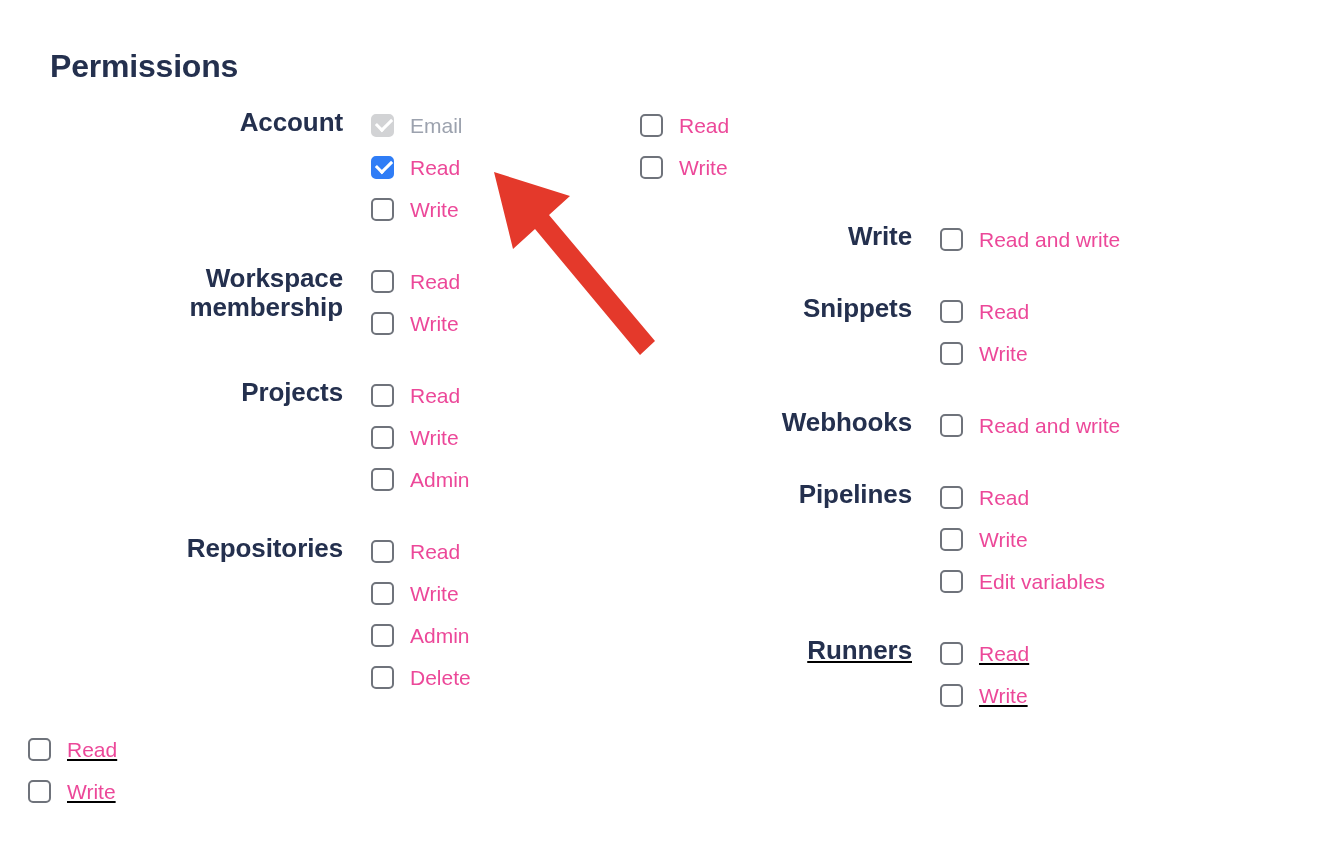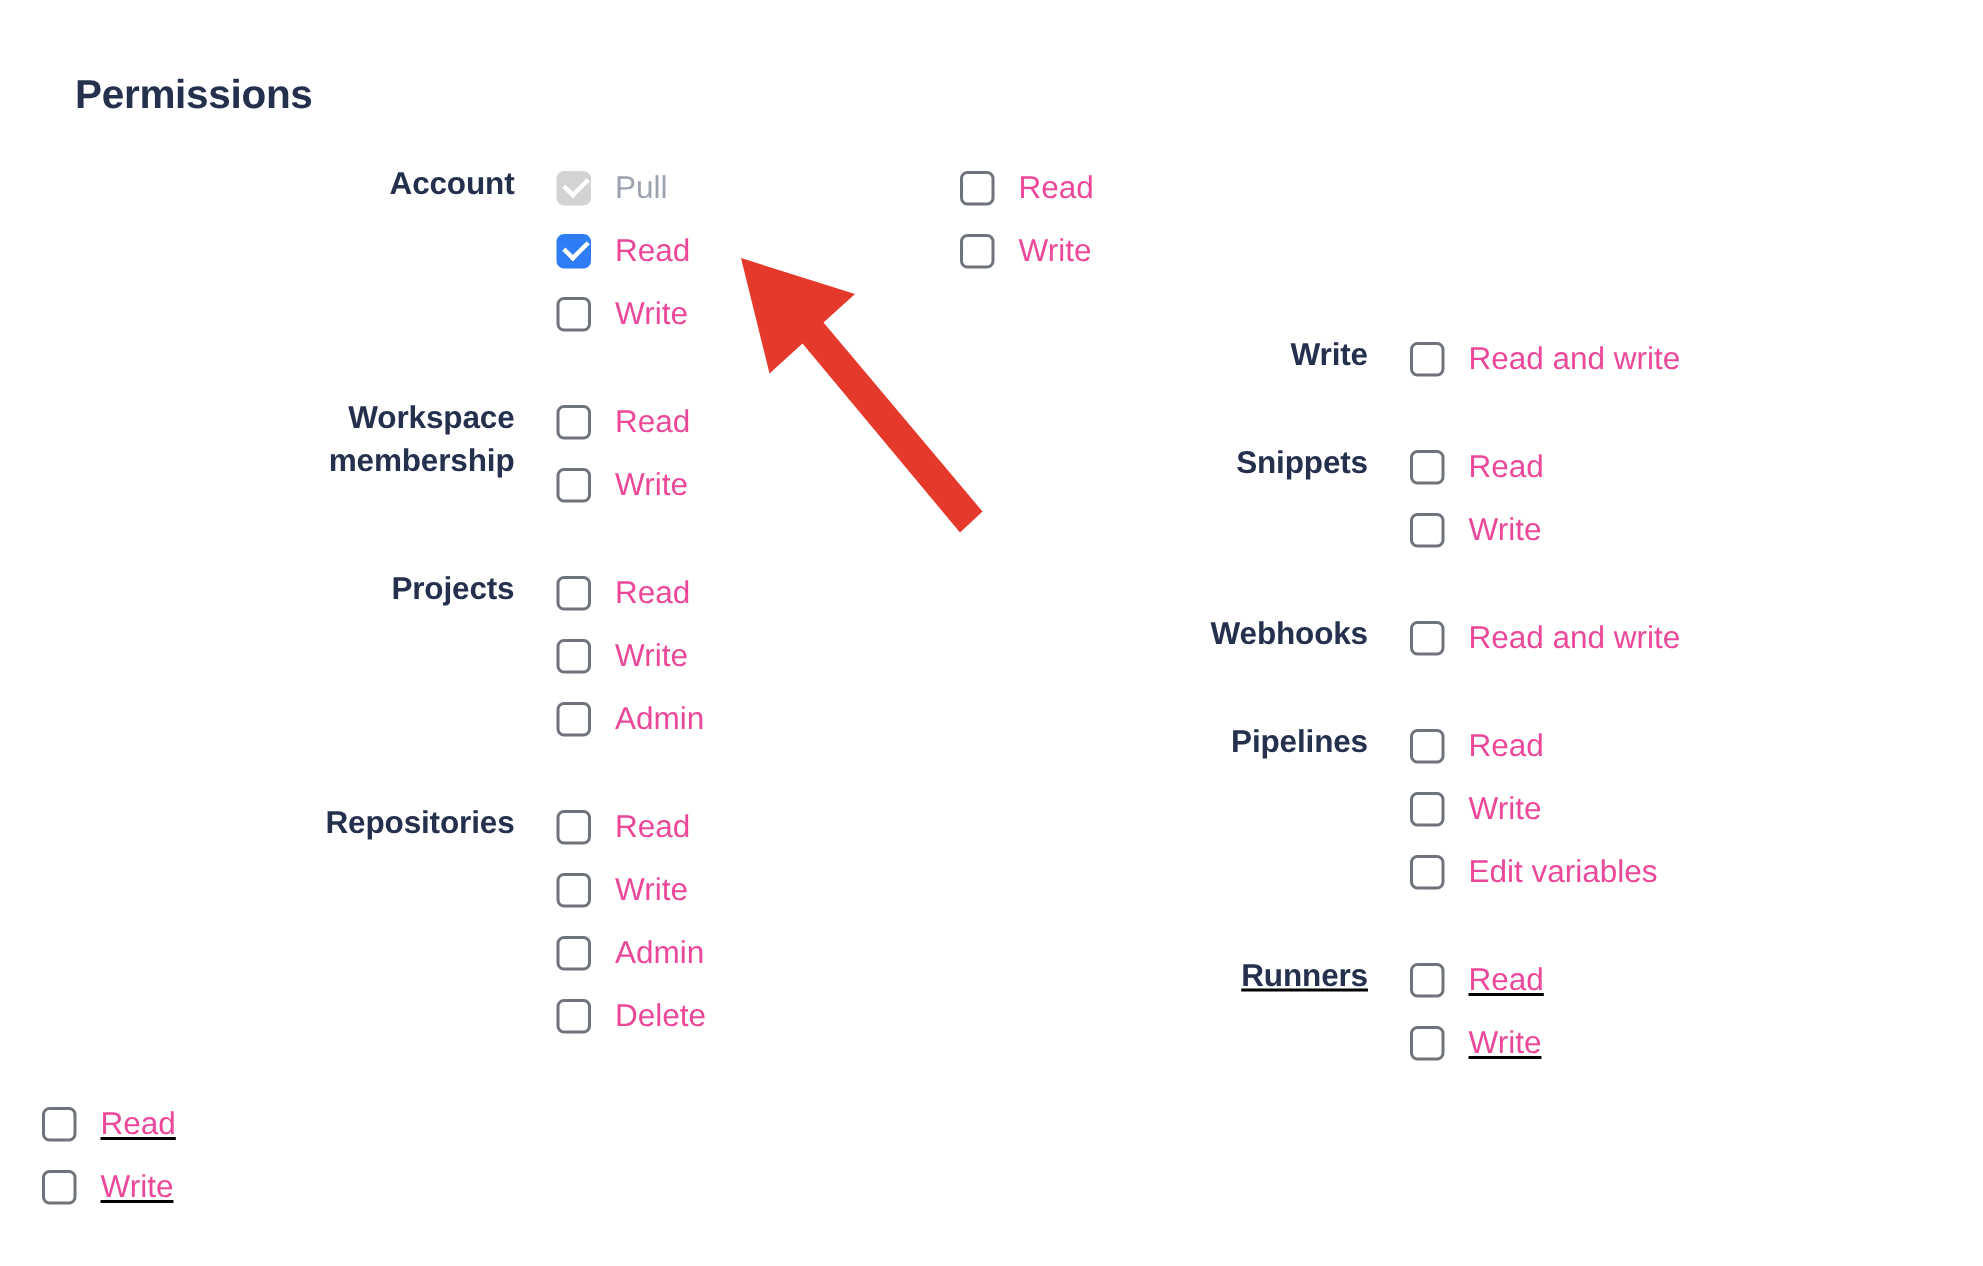--- a/index.html
+++ b/index.html
@@ -13,21 +13,21 @@
     position: relative;
     overflow: hidden;
     font-family: "Liberation Sans", sans-serif;
     -webkit-font-smoothing: antialiased;
   }
 
   #page-title {
     position: absolute;
     left: 50px;
     top: 48px;
-    font-size: 27px;
+    font-size: 32px;
     font-weight: bold;
     color: #24304E;
     letter-spacing: -0.2px;
   }
 
   .columns {
     position: absolute;
     left: 0;
     top: 104px;
     width: 1322px;
@@ -41,21 +41,21 @@
   .perm-col.right { left: 612px; width: 620px; }
 
   .perm-group {
     display: flex;
     align-items: flex-start;
     margin-bottom: 30px;
   }
   .perm-group:last-child { margin-bottom: 0; text-decoration: underline; }
 
   .group-label {
-    font-size: 21px;
+    font-size: 26px;
     font-weight: bold;
     color: #24304E;
     text-align: right;
     line-height: 29px;
     padding-top: 4px;
     letter-spacing: -0.1px;
     white-space: pre-line;
   }
   .left .group-label  { width: 343px; padding-right: 0px; }
   .right .group-label { width: 300px; padding-right: 0px; }
@@ -127,21 +127,21 @@
 
 <div class="columns">
   <div class="perm-col left" id="col-left">
       <div class="perm-group">
         <div class="group-label">Account</div>
         <div class="options">
           <label class="opt-row">
             <span class="cb disabled-checked">
               <span class="tick"></span>
             </span>
-            <span class="opt-label dim">Pull</span>
+            <span class="opt-label dim">Email</span>
           </label>
           <label class="opt-row">
             <span class="cb checked">
               <span class="tick"></span>
             </span>
             <span class="opt-label">Read</span>
           </label>
           <label class="opt-row">
             <span class="cb"></span>
             <span class="opt-label">Write</span>

